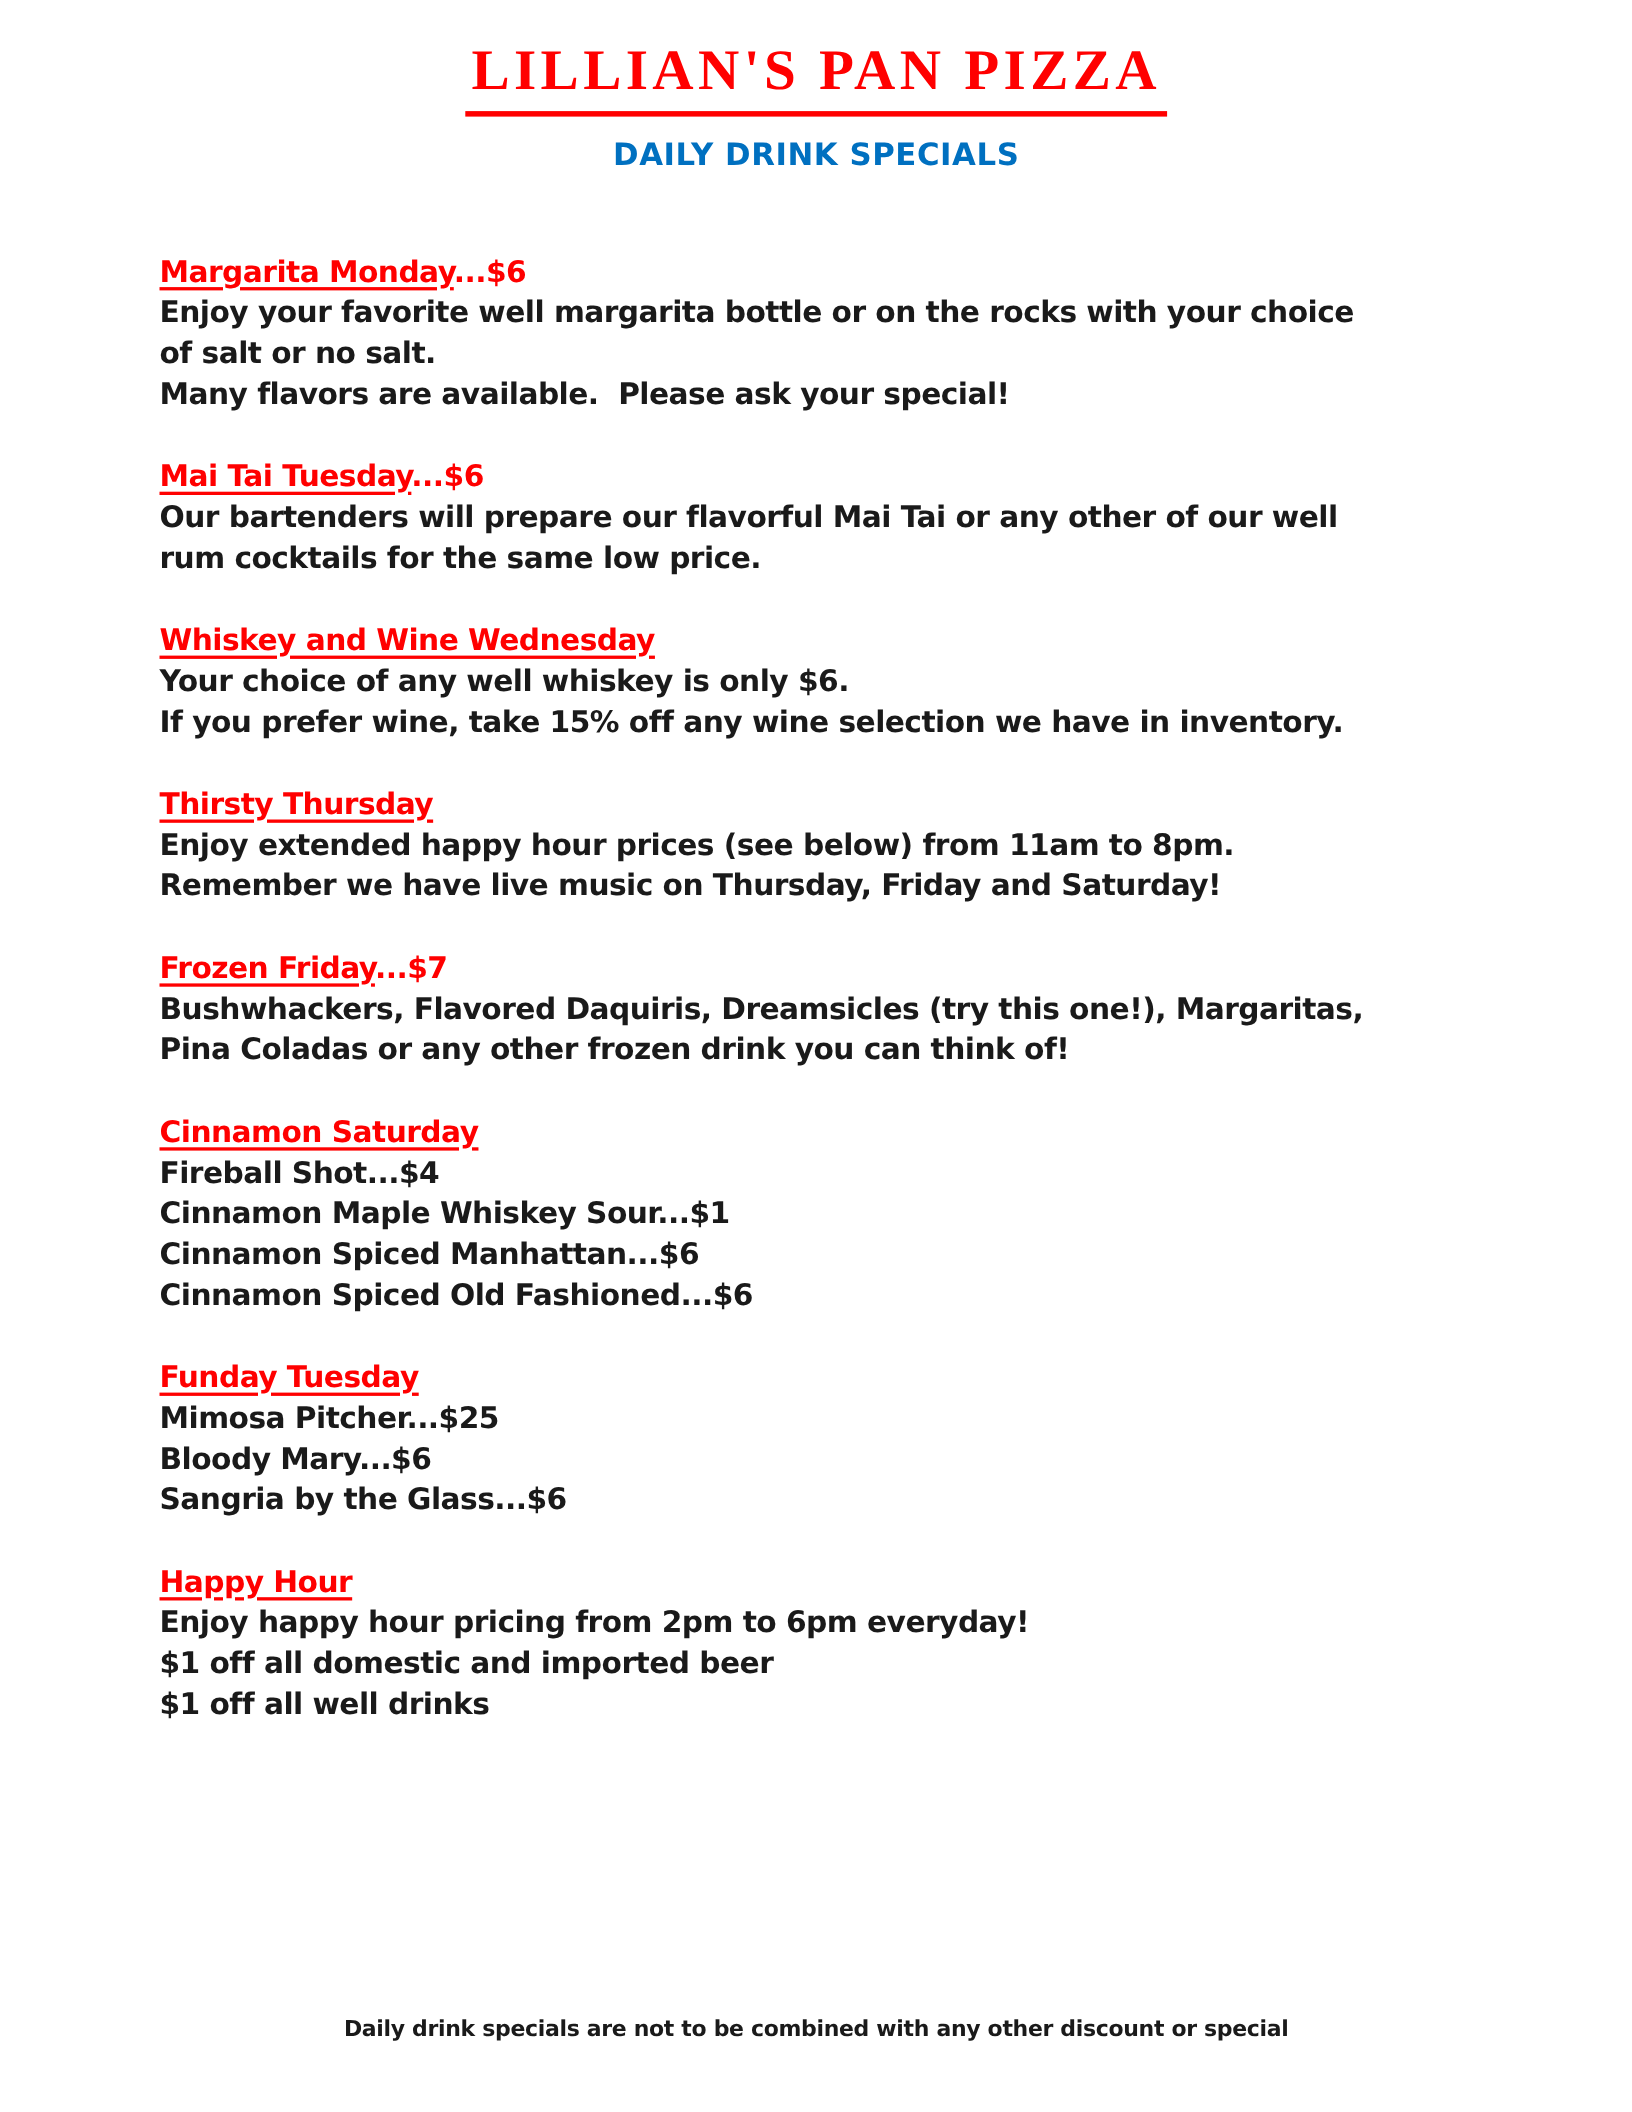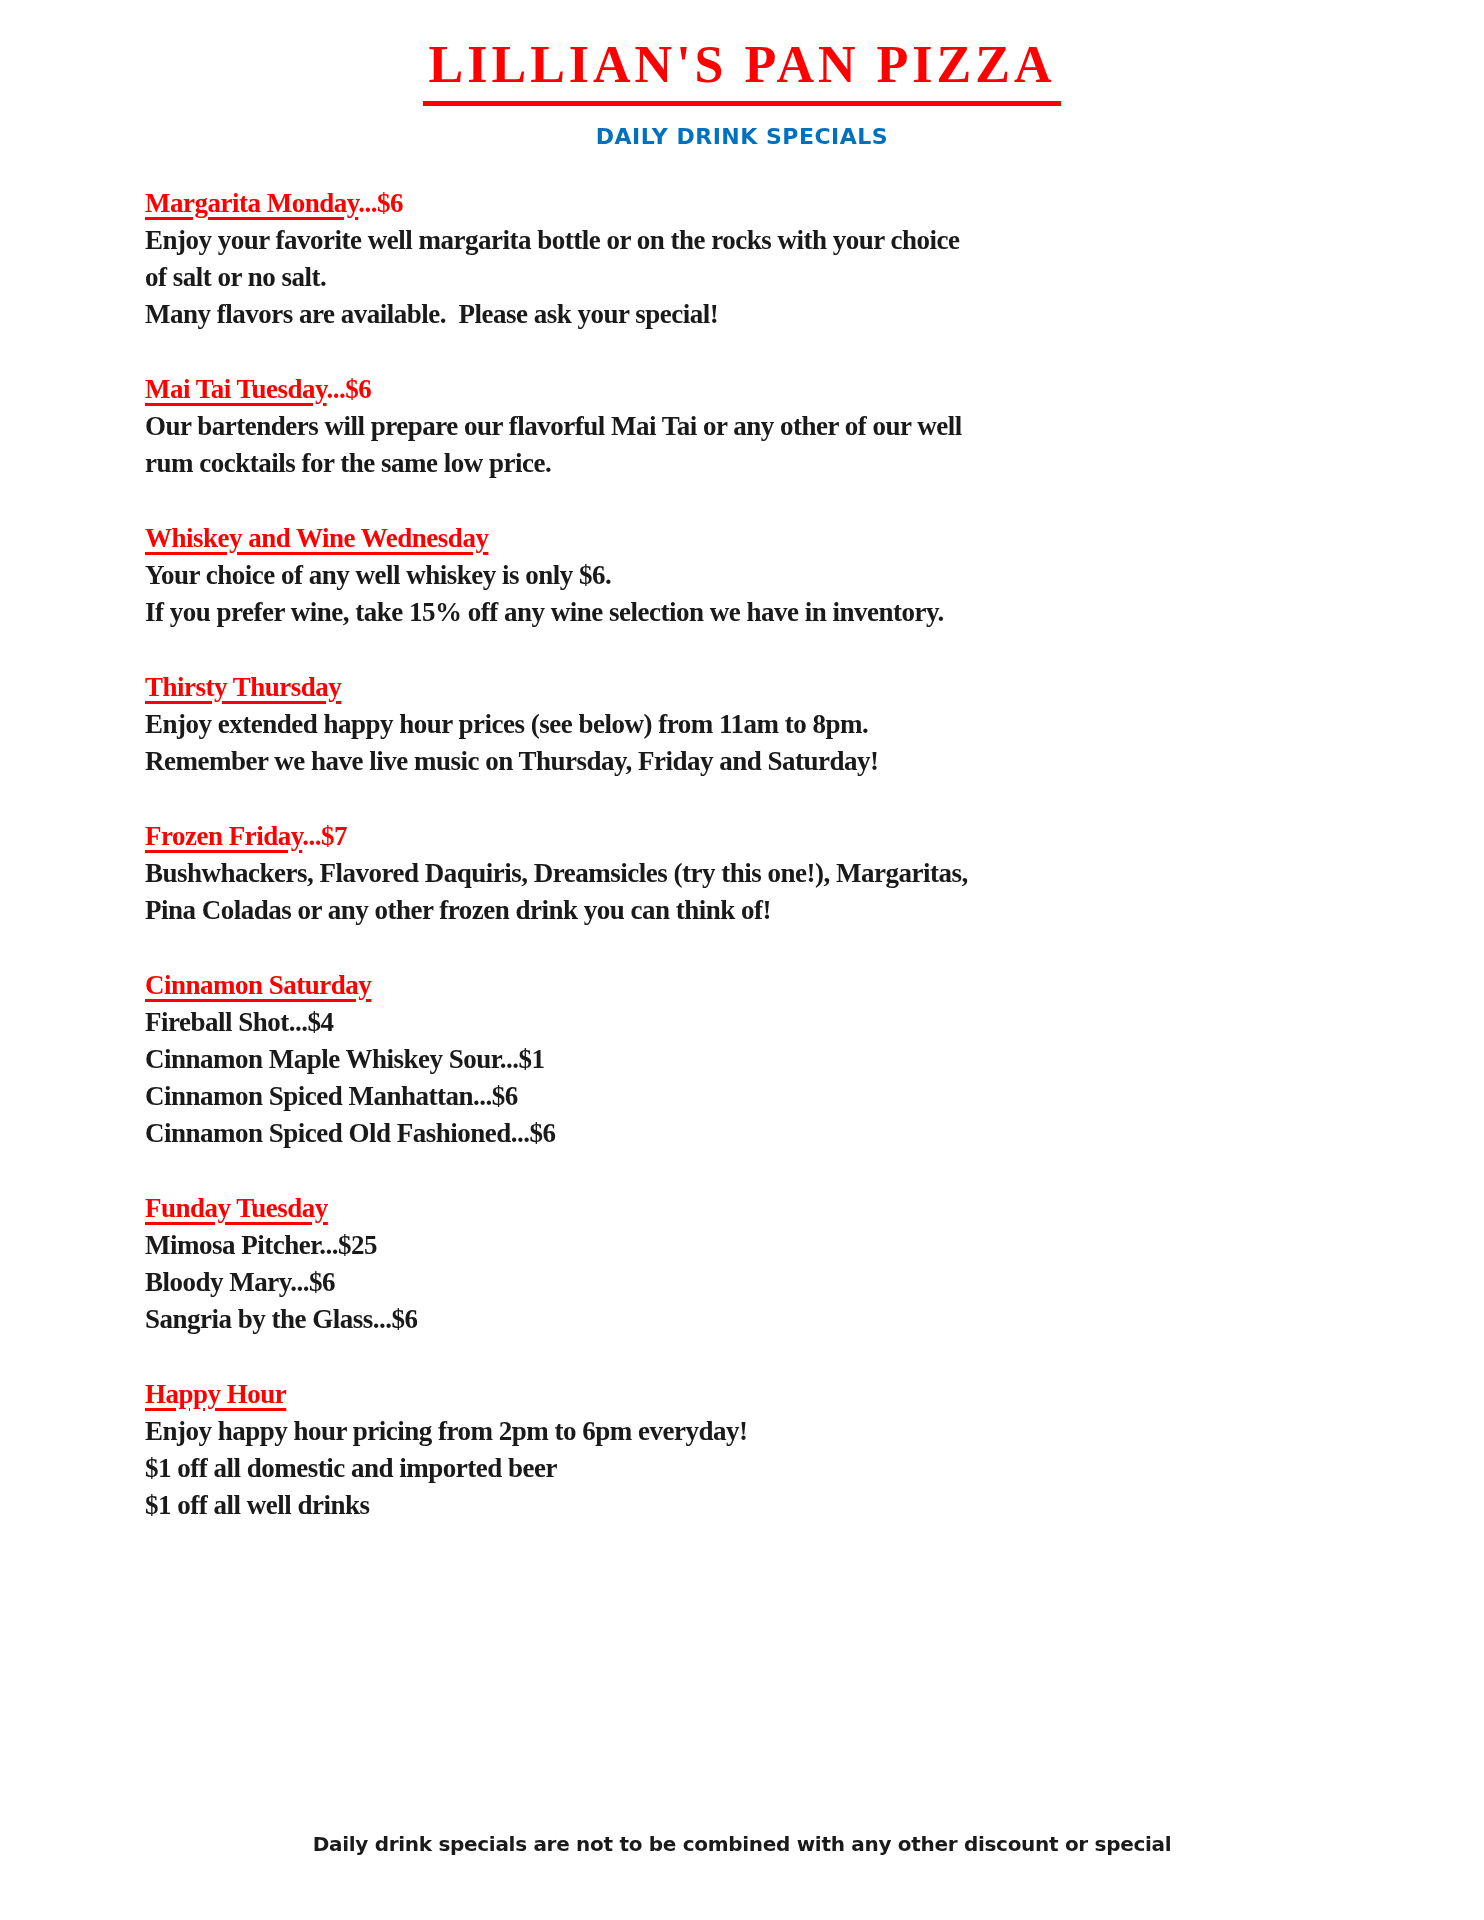--- a/index.html
+++ b/index.html
@@ -29,27 +29,26 @@
     color: var(--title-red, #ff0000);
     border-bottom: 5px solid var(--title-red, #ff0000);
     padding: 0 6px 8px 6px;
     line-height: 1.05;
   }
   .subtitle {
     margin: 18px 0 0 0;
     text-align: center;
     font-family: "DejaVu Sans", sans-serif;
     font-weight: bold;
-    font-size: 22px;
+    font-size: 28px;
     letter-spacing: 0.5px;
     color: var(--subtitle-blue, #0070c0);
   }
   .sections {
-    margin: 36px 95px 0 145px;
-    font-family: Liberation Serif, serif;
+    margin: 72px 95px 0 145px;
   }
   .special {
     margin-bottom: 38px;
   }
   .special .heading {
     margin: 0;
     font-size: 27px;
     font-weight: bold;
     line-height: 37px;
     letter-spacing: -0.5px;

